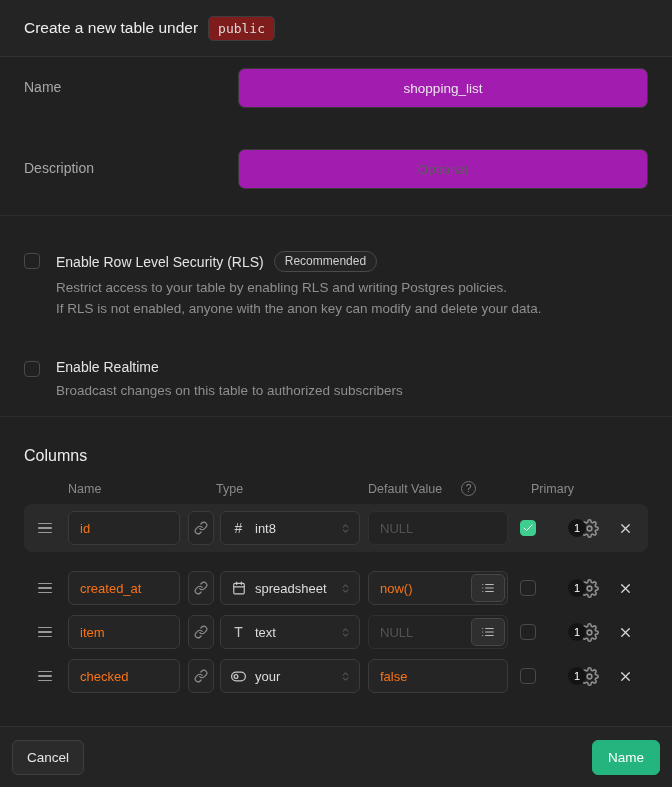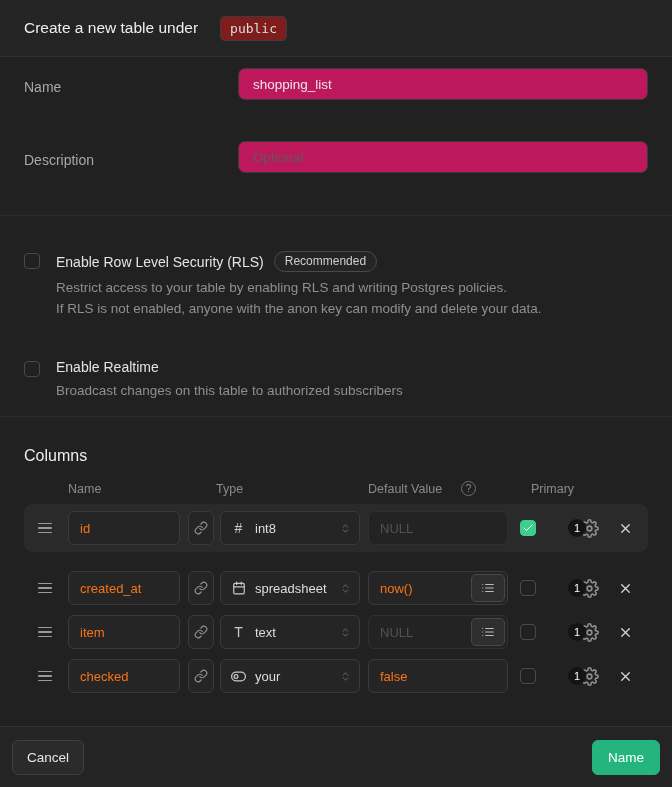--- a/index.html
+++ b/index.html
@@ -5,36 +5,37 @@
   * { margin:0; padding:0; box-sizing:border-box; }
   html,body { background:#161616; }
   body { font-family:"Liberation Sans", sans-serif; }
   .modal {
     width:672px; height:787px; background:#212121; color:#e6e6e6;
     display:flex; flex-direction:column; overflow:hidden;
   }
   
   .hdr {
     height:57px; flex:0 0 57px; background:#242424; border-bottom:1px solid #313131;
-    display:flex; align-items:center; padding:12px 24px; gap:22px;
+    display:flex; align-items:center; padding:12px 24px; gap:10px;
   }
   .hdr-title { font-size:15.5px; color:#ededed; }
   .schema-badge {
     font-family:"DejaVu Sans Mono", monospace; font-size:13px; color:#dcdcdc;
     background:#7f1d1d; border:1px solid #3d3d3d; border-radius:5px; padding:4px 9px;
   }
   
   .sect-a { padding:11px 24px 0; border-bottom:1px solid #2c2c2c; height:159px; flex:0 0 159px; }
   .field-row { display:flex; align-items:flex-start; }
   .field-row + .field-row { margin-top:41px; }
   .field-label { width:214px; flex:0 0 214px; font-size:14px; color:#a8a8a8; padding-top:11px; }
   .text-input {
-    flex:1; height:32px; background:#be185d; border:1px solid #3a3a3a; border-radius:7px;
+    flex:1; height:40px; background:#a21caf; border:1px solid #3a3a3a; border-radius:7px;
     color:#e8e8e8; font-size:13.5px; padding:0 14px; outline:none; width:100%;
     font-family:"Liberation Sans", sans-serif;
+    text-align:center;
   }
   .text-input::placeholder { color:#5c5c5c; }
   
   .sect-b { padding:35px 24px 0; border-bottom:1px solid #2c2c2c; height:201px; flex:0 0 201px; }
   .toggle-row { display:flex; gap:16px; }
   .toggle-row + .toggle-row { margin-top:40px; }
   .cbx {
     width:16px; height:16px; border:1px solid #4a4a4a; border-radius:4px;
     background:transparent; flex:0 0 16px; margin-top:2px; cursor:pointer;
   }

